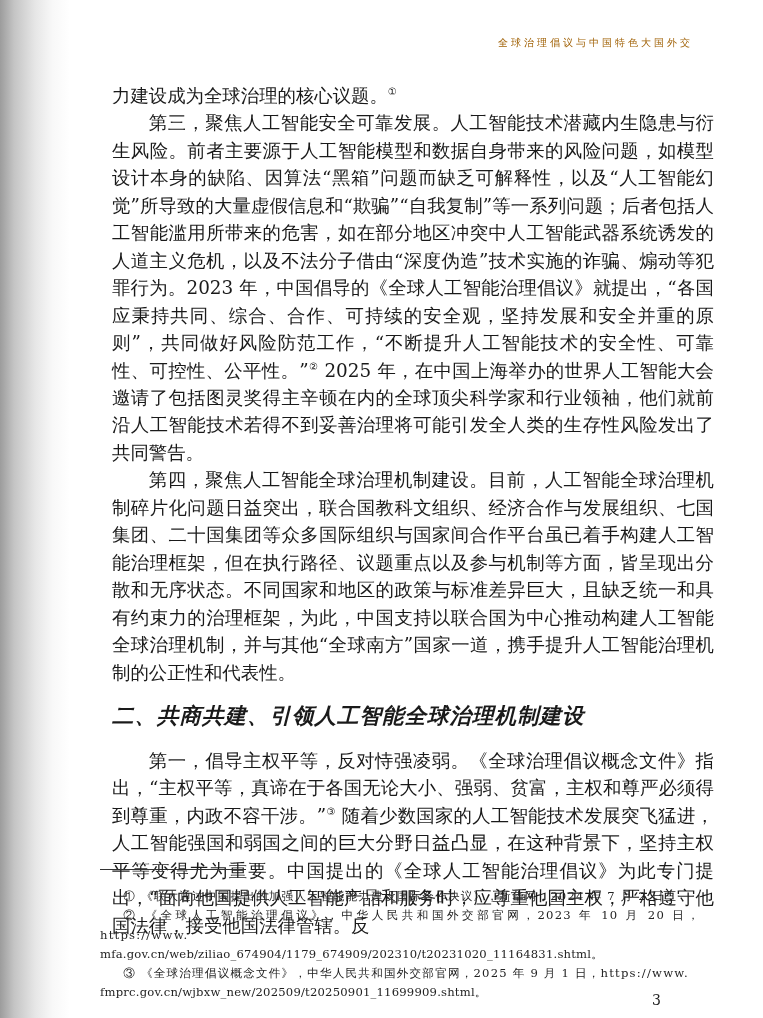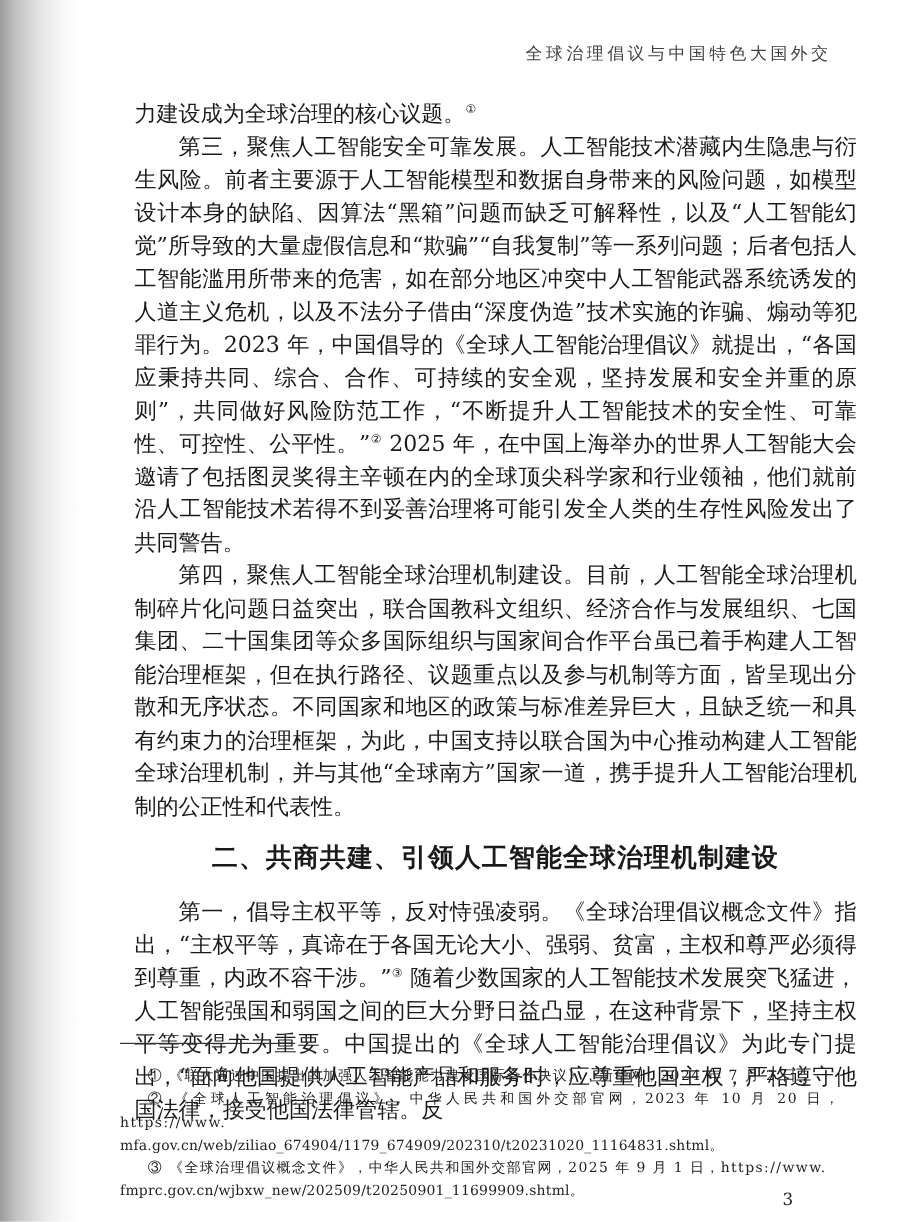--- a/index.html
+++ b/index.html
@@ -18,23 +18,23 @@
     .binding-shadow {
       position: absolute;
       left: 0; top: 0;
       width: 70px; height: 1018px;
       background: linear-gradient(to right, #9c9c9c 0%, #c4c4c4 20%, #e6e6e6 50%, #f8f8f8 75%, #ffffff 100%);
     }
     .running-header {
       position: absolute;
       top: 36px;
       right: 70px;
-      font-size: 14px;
+      font-size: 10px;
       letter-spacing: 3px;
-      color: #404040;
+      color: #a16207;
     }
     .body-text {
       position: absolute;
       left: 112px;
       top: 82px;
       width: 602px;
       font-size: 18.4px;
       line-height: 27.45px;
       text-align: justify;
       text-justify: inter-character;
@@ -46,27 +46,27 @@
     .body-text p.no-indent {
       text-indent: 0;
     }
     sup.fn {
       font-size: 10px;
       vertical-align: super;
       line-height: 0;
     }
     .section-heading {
       margin: 16px 0 17px 0;
-      text-align: center;
       font-weight: bold;
       font-size: 21.5px;
       line-height: 28px;
       letter-spacing: 1px;
       text-indent: 0;
       font-family: "DejaVu Sans", "Liberation Sans", sans-serif;
+      font-style: italic;
     }
     .fn-rule {
       position: absolute;
       left: 100px;
       top: 869px;
       width: 146px;
       height: 0;
       border-top: 1px solid #333;
     }
     .footnotes {

